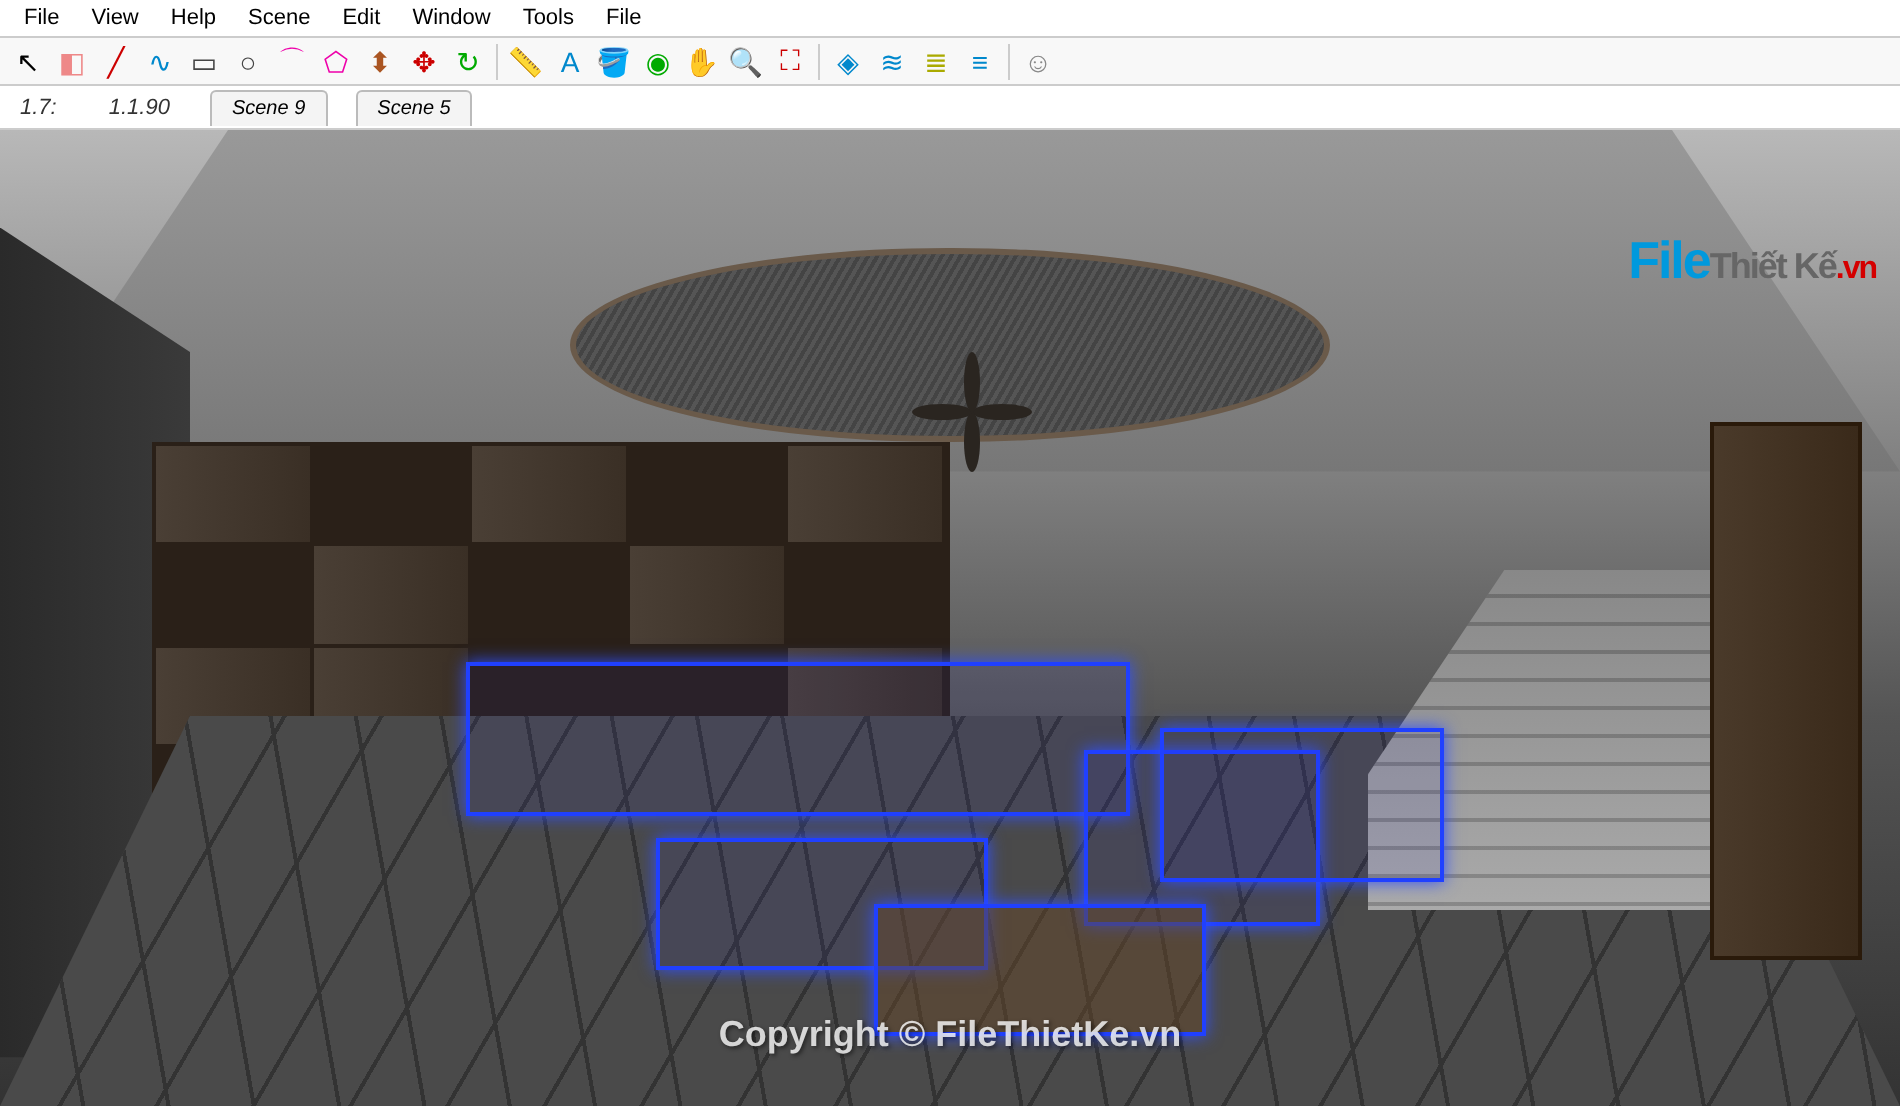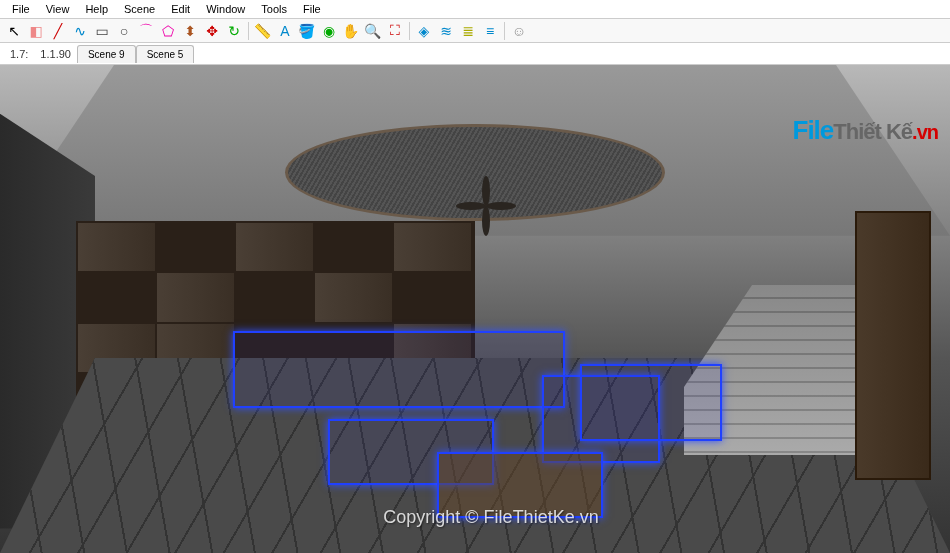--- a/index.html
+++ b/index.html
@@ -5,21 +5,21 @@
     * { margin: 0; padding: 0; box-sizing: border-box; }
     body { width: 950px; height: 553px; font-family: Tahoma, sans-serif; font-size: 11px; background: #f0f0f0; overflow: hidden; position: relative; }
     
     .menubar { height: 19px; background: #fff; border-bottom: 1px solid #ccc; display: flex; align-items: center; padding: 0 4px; }
     .menu-item { padding: 2px 8px; cursor: pointer; }
     
     .toolbar { height: 24px; background: #f8f8f8; border-bottom: 1px solid #ccc; display: flex; align-items: center; padding: 0 4px; gap: 2px; }
     .tool-btn { width: 20px; height: 20px; display: flex; align-items: center; justify-content: center; cursor: pointer; font-size: 14px; }
     .tool-sep { width: 1px; height: 18px; background: #ccc; margin: 0 2px; }
     
-    .scene-bar { height: 22px; background: #fff; border-bottom: 1px solid #ccc; display: flex; align-items: center; padding: 0 4px; gap: 0; }
+    .scene-bar { height: 22px; background: #fff; border-bottom: 1px solid #ccc; display: flex; align-items: center; padding: 0 4px; gap: 14px; font-style: italic; }
     .scene-label { padding: 2px 6px; color: #333; }
     .scene-tab { padding: 3px 10px; background: #f4f4f4; border: 1px solid #bbb; border-bottom: none; border-radius: 3px 3px 0 0; cursor: pointer; font-size: 10px; }
     
     .viewport { position: relative; width: 100%; height: 488px; background: linear-gradient(180deg, #b8b8b8 0%, #888 30%, #555 60%, #333 100%); overflow: hidden; }
     
     .interior { position: absolute; inset: 0; }
     .ceiling { position: absolute; top: 0; left: 0; right: 0; height: 35%; background: linear-gradient(180deg, #999 0%, #777 100%); clip-path: polygon(0 100%, 12% 0, 88% 0, 100% 100%); }
     .ceiling-panel { position: absolute; top: 12%; left: 30%; width: 40%; height: 20%; background: repeating-linear-gradient(120deg, #555, #555 2px, #444 2px, #444 4px), #4a4540; border-radius: 50%; border: 3px solid #6a5a4a; }
     .fan { position: absolute; top: 25%; left: 48%; width: 60px; height: 30px; }
     .fan-blade { position: absolute; width: 30px; height: 8px; background: #2a2520; border-radius: 50%; top: 50%; left: 50%; transform-origin: 0 50%; }
@@ -47,24 +47,24 @@
     .furniture-sel { position: absolute; bottom: 5%; left: 22%; width: 50%; height: 45%; }
     .sel-box { position: absolute; border: 2px solid #2040ff; background: rgba(50,50,200,0.1); box-shadow: 0 0 8px #3050ff; }
     .sofa-back { top: 10%; left: 5%; width: 70%; height: 35%; }
     .sofa-side { top: 30%; left: 70%; width: 25%; height: 40%; }
     .table-center { top: 50%; left: 25%; width: 35%; height: 30%; }
     .ottoman { top: 65%; left: 48%; width: 35%; height: 30%; background: rgba(100,70,40,0.5); }
     .armchair { top: 25%; left: 78%; width: 30%; height: 35%; }
     
     .watermark-logo { position: absolute; top: 50px; right: 12px; display: flex; align-items: baseline; font-family: Arial, sans-serif; font-weight: bold; font-size: 26px; letter-spacing: -1px; }
     .wm-file { color: #0099dd; }
-    .wm-thietke { color: #666; font-size: 22px; }
-    .wm-vn { color: #d40000; font-size: 20px; }
+    .wm-thietke { color: #666; font-size: 18px; }
+    .wm-vn { color: #d40000; font-size: 16px; }
     
-    .watermark-center { position: absolute; bottom: 25px; left: 50%; transform: translateX(-50%); color: rgba(255,255,255,0.8); font-size: 18px; font-weight: normal; font-family: Arial, sans-serif; text-shadow: 1px 1px 2px rgba(0,0,0,0.5); margin-left: 16px; }
+    .watermark-center { position: absolute; bottom: 25px; left: 50%; transform: translateX(-50%); color: rgba(255,255,255,0.8); font-size: 18px; font-weight: bold; font-family: Arial, sans-serif; text-shadow: 1px 1px 2px rgba(0,0,0,0.5); }
   </style>
 </head>
 <body>
 
 <div class="menubar">
   <span class="menu-item">File</span>
   <span class="menu-item">View</span>
   <span class="menu-item">Help</span>
   <span class="menu-item">Scene</span>
   <span class="menu-item">Edit</span>

